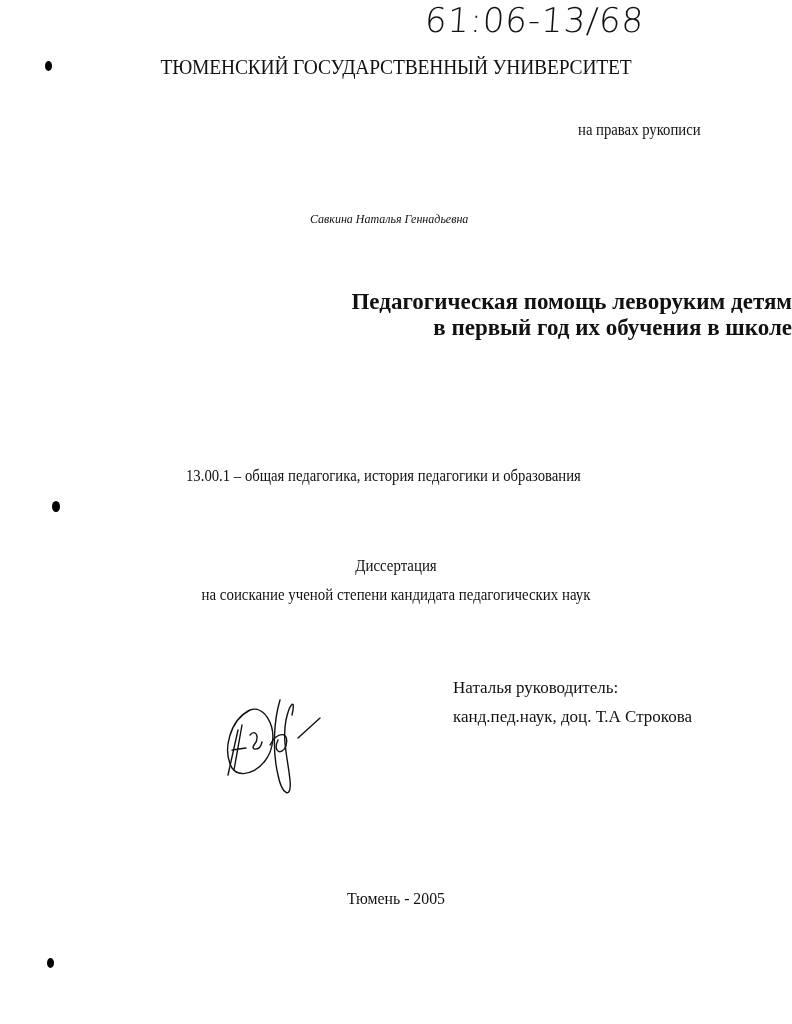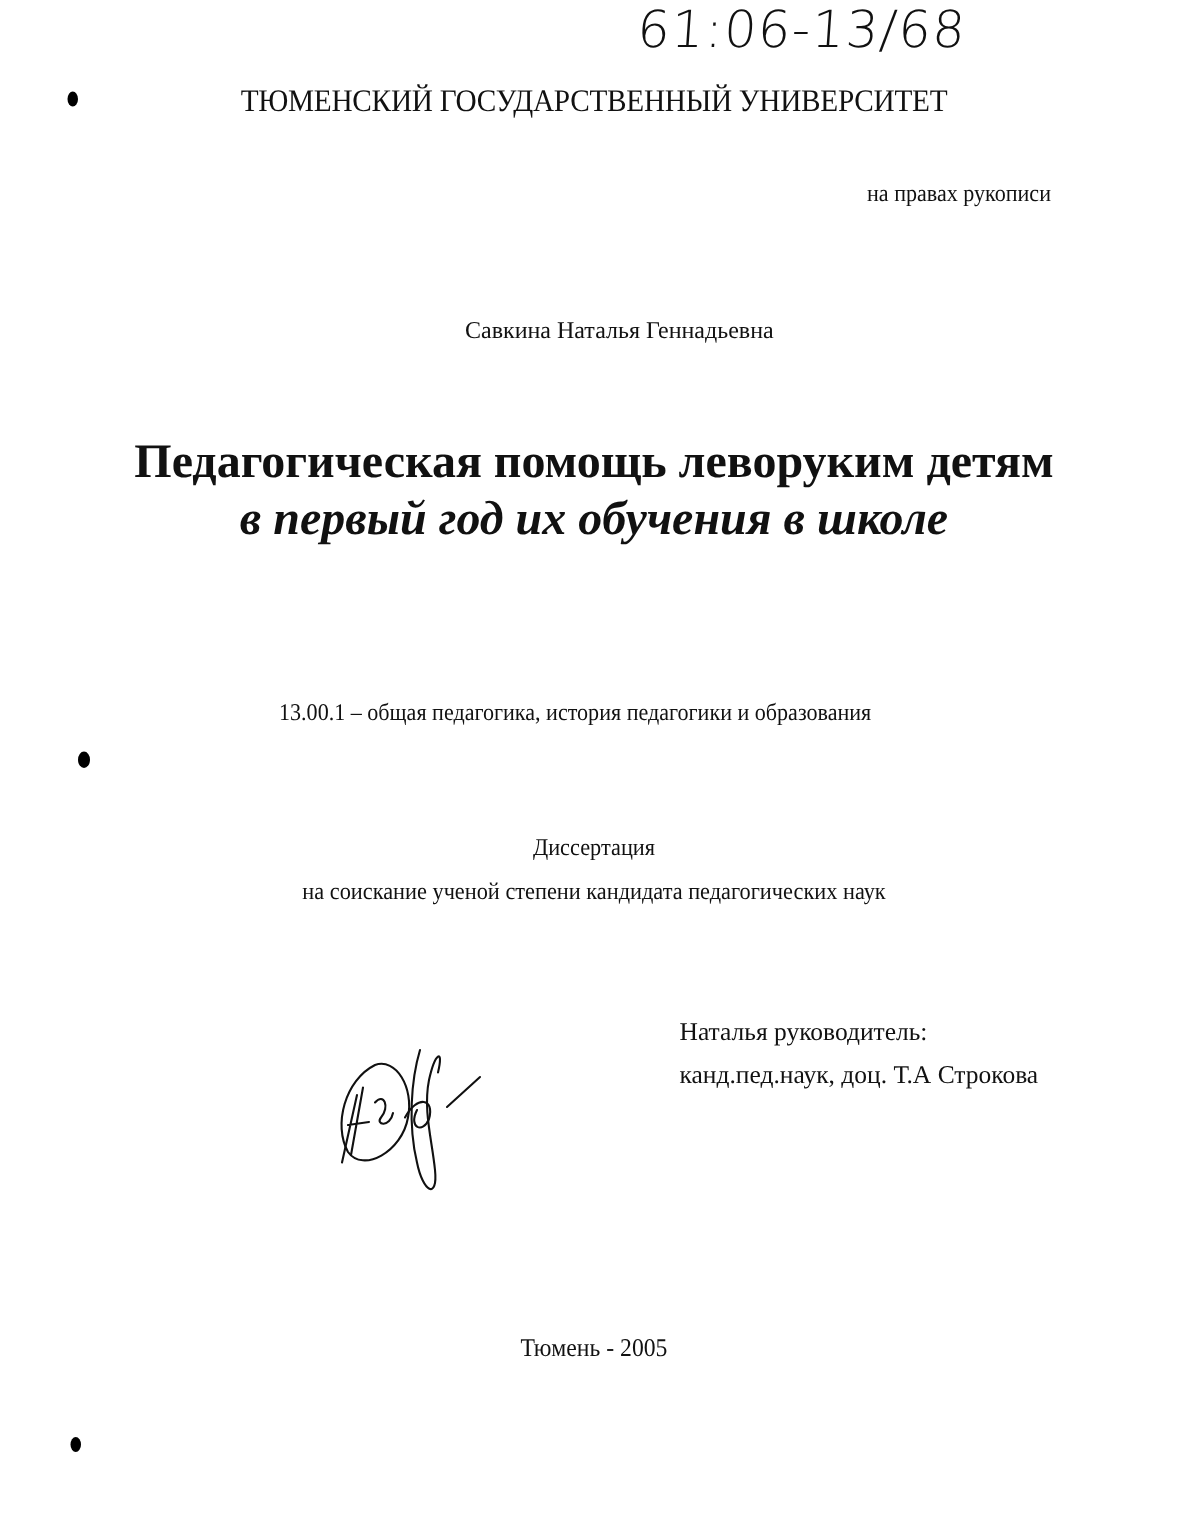--- a/index.html
+++ b/index.html
@@ -3,24 +3,24 @@
 <meta charset="utf-8">
 <style>
   html, body { margin:0; padding:0; }
   body { width:792px; height:1024px; background:#fff; position:relative; overflow:hidden; color:#111;
     font-family:"Liberation Serif","DejaVu Serif",serif; }
   .abs { position:absolute; white-space:nowrap; }
   .handnote { left:425px; top:0px; font-family:"DejaVu Sans",sans-serif; font-size:34px; letter-spacing:1px; transform:skewX(-4deg); font-weight:300; }
   .center { left:0; width:792px; text-align:center; }
   .univ { top:55px; font-size:21px; letter-spacing:-0.2px; transform:scaleX(0.93); }
   .rights { left:578px; top:121px; font-size:16px; transform:scaleX(0.92); transform-origin:left; }
-  .author { left:310px; top:212px; font-size:16px; }
-  .title { font-size:32px; font-weight:bold; }
+  .author { left:310px; top:212px; font-size:12px;font-style:italic; }
+  .title { font-size:23px; font-weight:bold;text-align:right; }
   .t1 { top:289px; }
-  .t2 { top:327px;font-style:italic; }
+  .t2 { top:315px; }
   .spec { left:186px; top:467px; font-size:16px; transform:scaleX(0.92); transform-origin:left; }
   .diss { top:557px; font-size:16px; transform:scaleX(0.93); }
   .diss2 { top:586px; font-size:16px; transform:scaleX(0.93); }
   .sup1 { left:453px; top:678px; font-size:17px; }
   .sup2 { left:453px; top:707px; font-size:17px;text-align:center; }
   .city { top:889px; font-size:17px; transform:scaleX(0.93); }
   .dot { position:absolute; background:#000; border-radius:50%; }
   svg.sig { position:absolute; left:220px; top:690px; }
 </style>
 </head>

